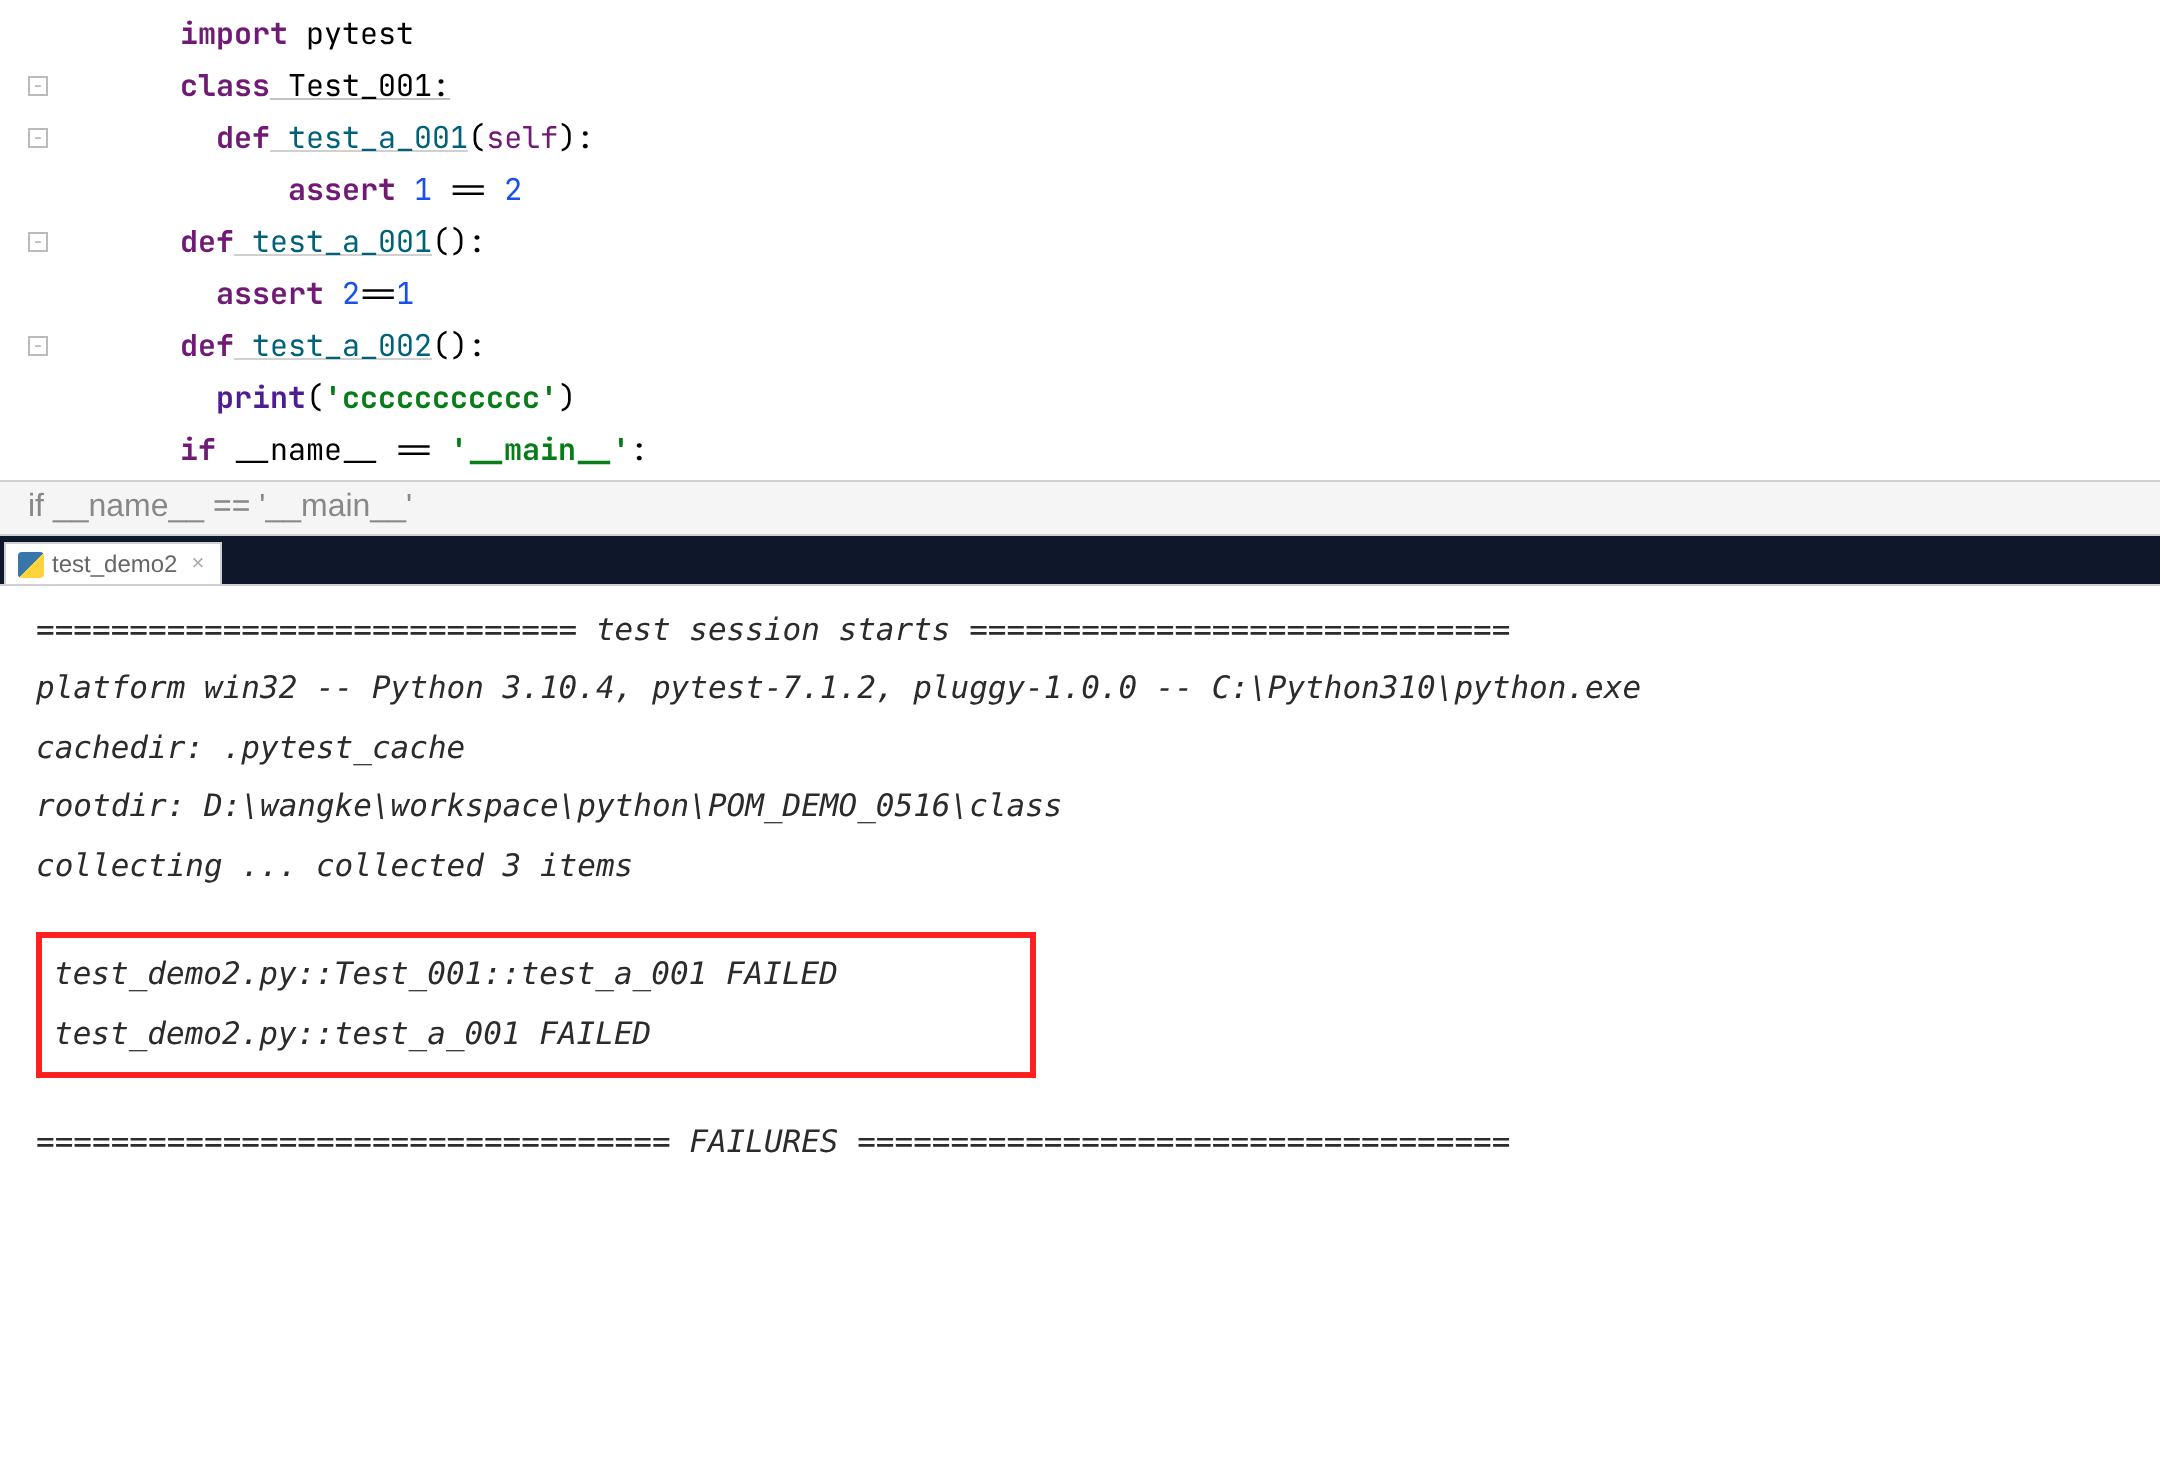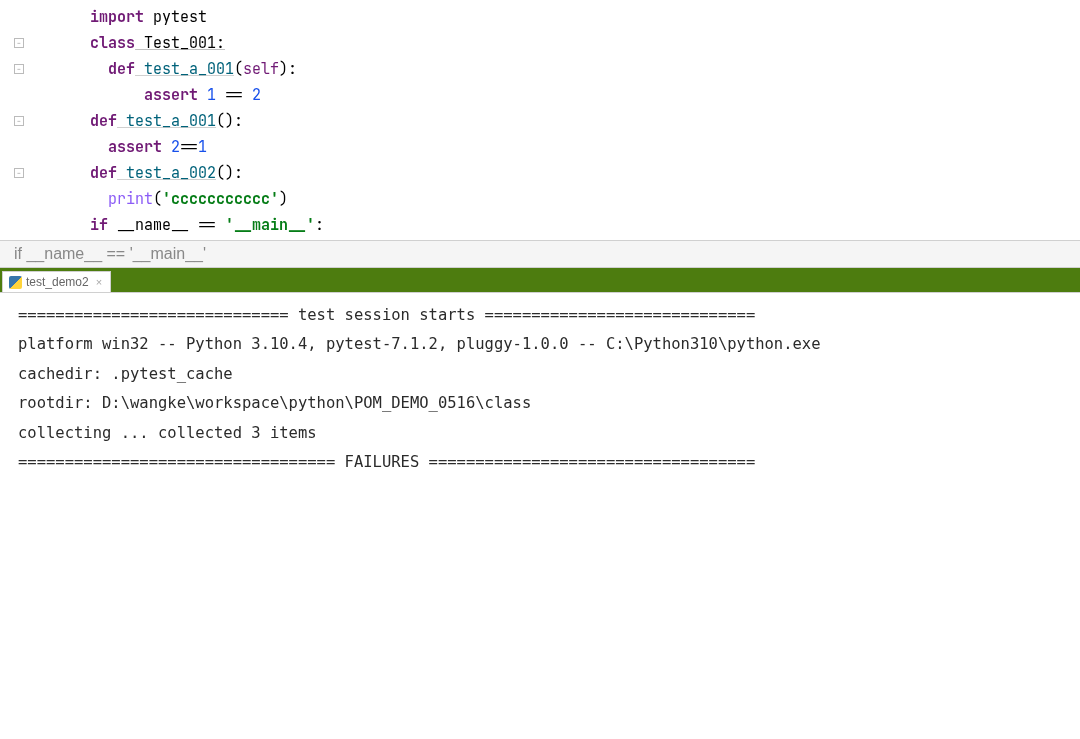--- a/index.html
+++ b/index.html
@@ -40,35 +40,35 @@
       line-height: 1;
       color: #aaa;
       background: #fff;
     }
     .code-content { padding-left: 8px; }
     .kw { color: #701a75; font-weight: bold; }
     .funcname { color: #00627a; text-decoration: underline; text-decoration-color: #d0d0d0; }
     .self { color: #701a75; }
     .num { color: #1750eb; }
     .str { color: #067d17; font-weight: bold; }
-    .builtin { color: #8b5cf6; }
+    .builtin { color: #4c1d95; font-weight: bold; }
     .hl-line { background: #fffae3; }
     .paren-hl { background: #93d9d9; }
     .underline-def { text-decoration: underline; text-decoration-color: #c0c0c0; }
     .breadcrumb {
       background: #f5f5f5;
       border-top: 1px solid #d0d0d0;
       border-bottom: 1px solid #d0d0d0;
       padding: 4px 14px;
       font-size: 16px;
       color: #888;
       font-family: 'Segoe UI', Arial, sans-serif;
     }
     .tab-bar {
-      background: #4d7c0f;
+      background: #0f172a;
       border-bottom: 1px solid #d0d0d0;
       display: flex;
       align-items: flex-end;
       padding-left: 2px;
       height: 25px;
     }
     .tab {
       background: #fff;
       border: 1px solid #d0d0d0;
       border-bottom: none;
@@ -88,20 +88,21 @@
       border-radius: 2px;
     }
     .close-x { color: #aaa; margin-left: 3px; font-size: 11px; }
     .console {
       background: #fff;
       padding: 8px 18px;
       font-family: 'Consolas', monospace;
       font-size: 15.5px;
       color: #2b2b2b;
       line-height: 1.9;
+      font-style: italic;
     }
     .console-line { white-space: pre; }
     .highlight-box {
       border: 3px solid #ff2020;
       padding: 4px 6px;
       margin-top: 18px;
       margin-bottom: 18px;
       display: inline-block;
       min-width: 500px;
     }
@@ -169,14 +170,18 @@
     <span class="close-x">×</span>
   </div>
 </div>
 
 <div class="console">
   <div class="console-line">============================= test session starts =============================</div>
   <div class="console-line">platform win32 -- Python 3.10.4, pytest-7.1.2, pluggy-1.0.0 -- C:\Python310\python.exe</div>
   <div class="console-line">cachedir: .pytest_cache</div>
   <div class="console-line">rootdir: D:\wangke\workspace\python\POM_DEMO_0516\class</div>
   <div class="console-line">collecting ... collected 3 items</div>
+  <div class="highlight-box">
+    <div class="console-line">test_demo2.py::Test_001::test_a_001 FAILED</div>
+    <div class="console-line">test_demo2.py::test_a_001 FAILED</div>
+  </div>
   <div class="console-line">================================== FAILURES ===================================</div>
 </div>
 
 </body></html>

